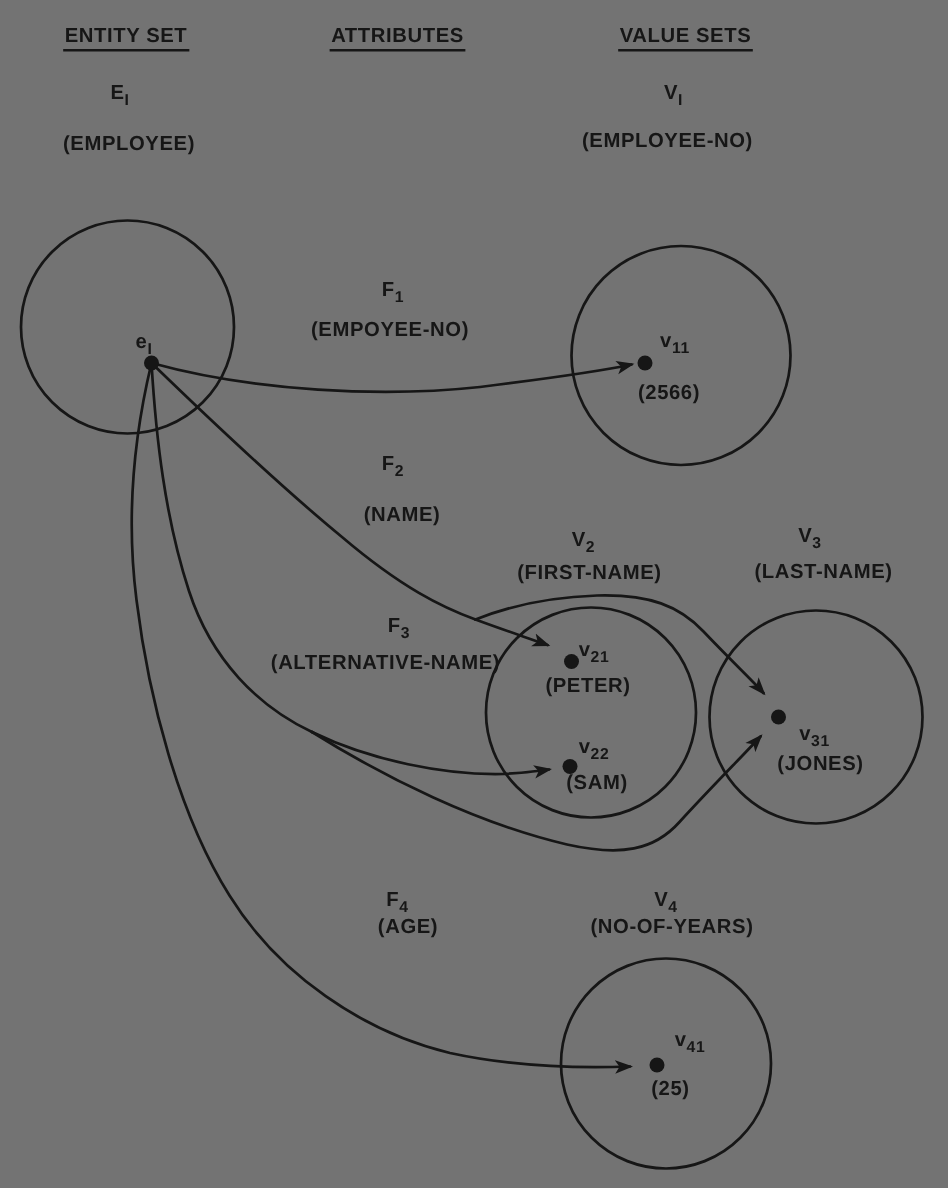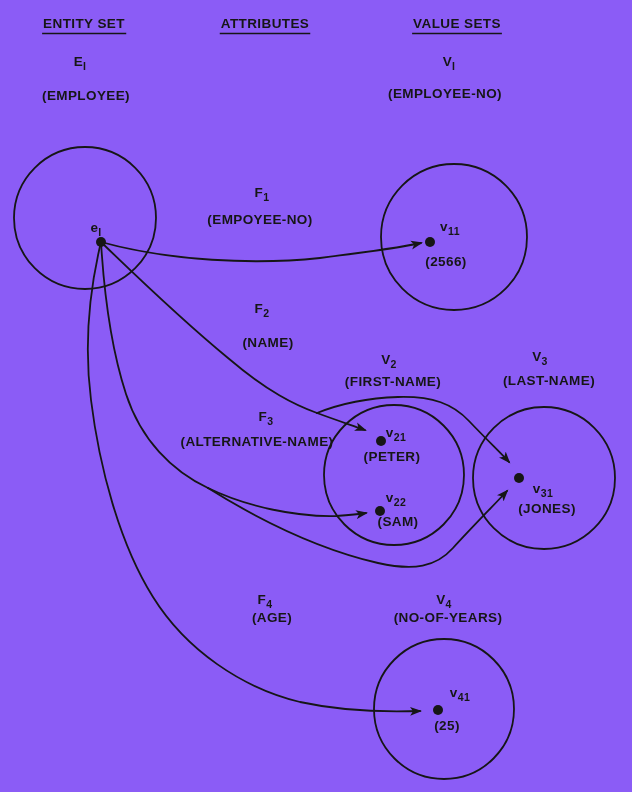--- a/index.html
+++ b/index.html
@@ -1,19 +1,19 @@
 <!DOCTYPE html>
 <html><head>
 <meta charset="utf-8">
 <style>
   html,body{margin:0;padding:0;background:#ffffff;}
   .page{
     position:relative;
     width:632px;height:792px;
-    background:#8b5cf6;
+    background:#737373;
     font-family:"Liberation Sans",sans-serif;
     overflow:hidden;
   }
   svg{position:absolute;left:0;top:0;}
   svg text{
     font-family:"Liberation Sans",sans-serif;
     font-weight:bold;
     fill:#161616;
     letter-spacing:0.4px;
   }

